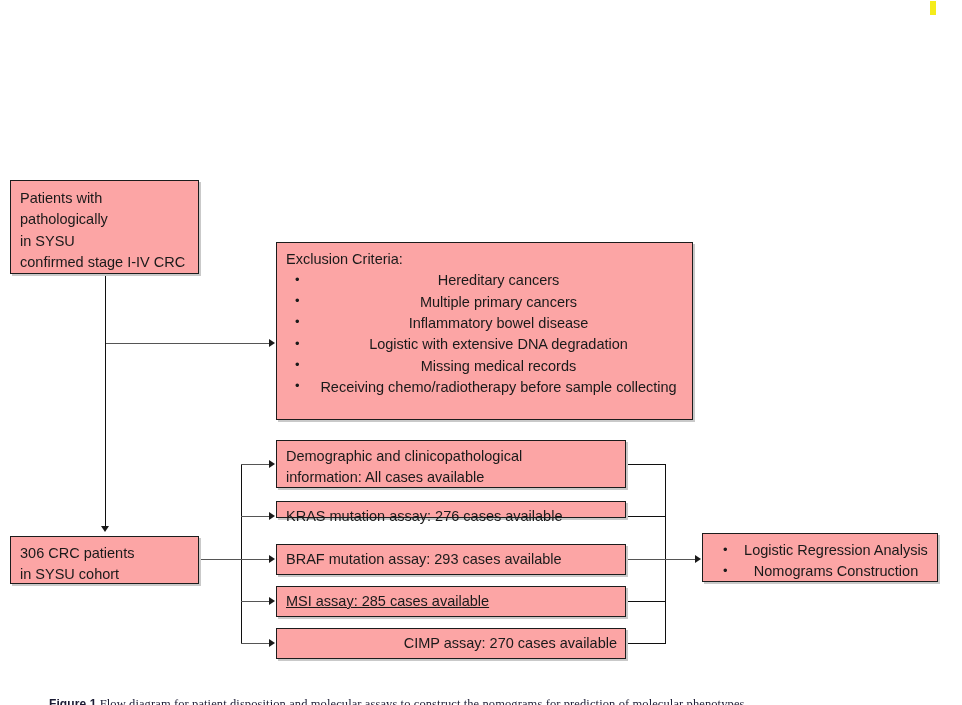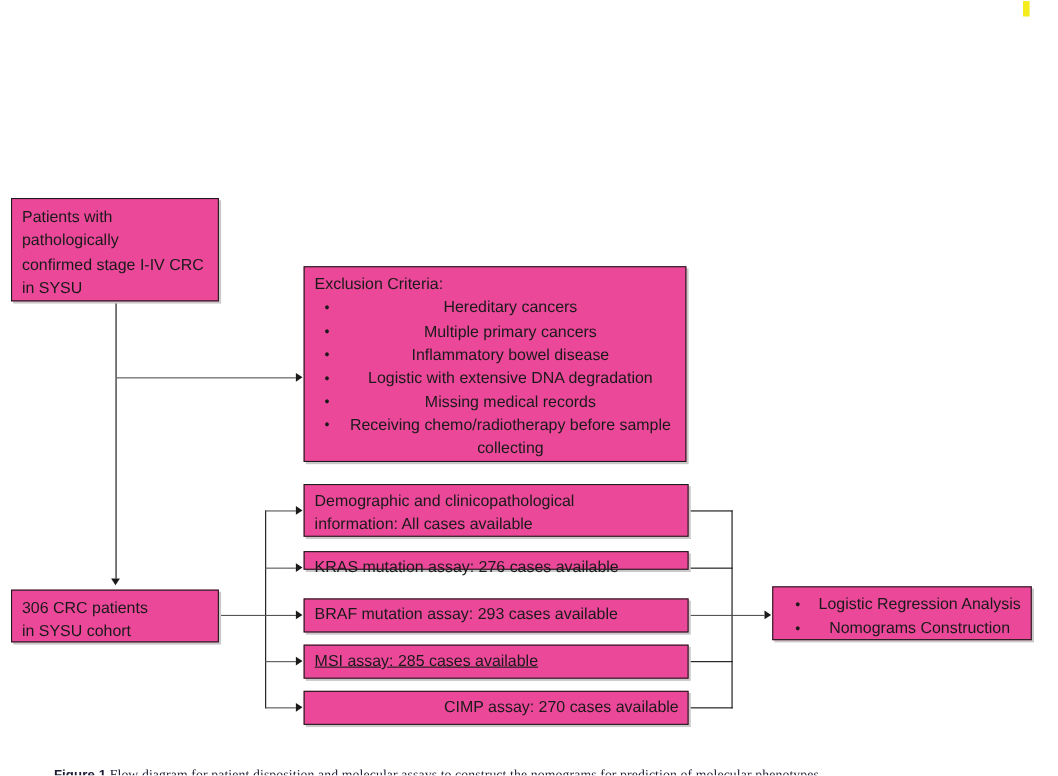--- a/index.html
+++ b/index.html
@@ -16,36 +16,36 @@
     position: relative;
     width: 962px;
     height: 705px;
     overflow: hidden;
     background: #ffffff;
   }
   
   .box {
     position: absolute;
     box-sizing: border-box;
-    background: #ec4899;
+    background: #fca5a5;
     border: 1px solid #1c1c1c;
     box-shadow: 2px 2px 0 0 #c9c9c9;
     font-size: 14.5px;
     line-height: 1.47;
     color: #1a1a1a;
     padding: 5px 8px 5px 9px;
   }
   .box .line { display: block; white-space: nowrap; }
 
   #box-patients {
     left: 10px; top: 180px; width: 189px; height: 94px;
     padding-top: 7px;
   }
   #box-exclusion {
-    left: 276px; top: 242px; width: 348px; height: 178px;
+    left: 276px; top: 242px; width: 417px; height: 178px;
     padding-top: 6px;
   }
   #box-cohort {
     left: 10px; top: 536px; width: 189px; height: 48px;
     padding-top: 6px;
   }
   #box-demographic {
     left: 276px; top: 440px; width: 350px; height: 48px;
     padding-top: 5px;
   }
@@ -171,22 +171,22 @@
   <div class="ln hline dark" style="left:626px; top:643px; width:40px;"></div>
 
   <div class="ln vline dark" style="left:665px; top:464px; height:180px;"></div>
 
   <div class="ln hline" style="left:665px; top:559px; width:30px;"></div>
   <div class="arrow-r" style="left:695px; top:555px;"></div>
 
   <div class="box" id="box-patients">
     <span class="line">Patients with</span>
     <span class="line">pathologically</span>
+    <span class="line">in SYSU</span>
     <span class="line">confirmed stage I-IV CRC</span>
-    <span class="line">in SYSU</span>
   </div>
 
   <div class="box" id="box-exclusion">
     <span class="heading">Exclusion Criteria:</span>
     <ul class="bullets">
       <li>Hereditary cancers</li>
       <li>Multiple primary cancers</li>
       <li>Inflammatory bowel disease</li>
       <li>Logistic with extensive DNA degradation</li>
       <li>Missing medical records</li>

